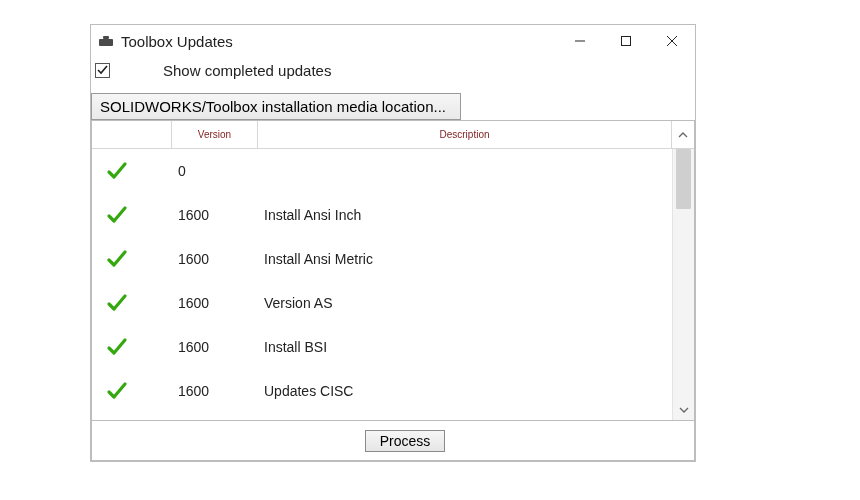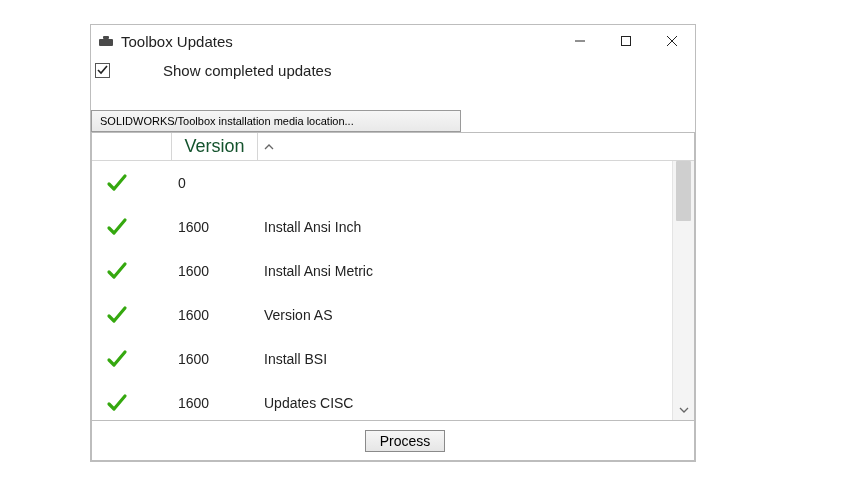--- a/index.html
+++ b/index.html
@@ -57,27 +57,27 @@
     border: 1px solid #555;
     margin-right: 6px;
     display: flex; align-items: center; justify-content: center;
     background: #fff;
   }
   .chk-label {
     font-size: 15px;
     margin-left: 47px;
   }
   .media-btn {
-    margin-top: 27px;
+    margin-top: 10px;
     margin-left: 0;
     width: 370px;
     border: 1px solid #9a9a9a;
     background: linear-gradient(#f6f6f6,#e9e9e9);
     padding: 4px 8px;
-    font-size: 11px;
+    font-size: 15px;
     text-align: left;
     cursor: pointer;
   }
   .list-area {
     border: 1px solid #bdbdbd;
     margin-top: 0;
     flex: 1;
     display: flex;
     flex-direction: column;
     position: relative;
@@ -85,23 +85,23 @@
   .list-header {
     height: 28px;
     display: flex;
     align-items: stretch;
     border-bottom: 1px solid #d6d6d6;
   }
   .hcell {
     border-right: 1px solid #d6d6d6;
     display: flex; align-items: center;
     padding: 0 8px;
-    font-size: 18px;
-    background: #fff;
-    color: #14532d;
+    font-size: 10px;
+    background: #fff;
+    color: #7f1d1d;
   }
   .col-status { width: 80px; }
   .col-version { width: 86px; justify-content: center; }
   .col-desc { flex: 1; justify-content: center; }
   .hcell.last { width: 22px; border-right: none; padding: 0; justify-content: center; }
   .list-body {
     flex: 1;
     overflow: hidden;
     position: relative;
   }
@@ -197,20 +197,21 @@
     </span>
     <span class="chk-label">Show completed updates</span>
   </div>
 
   <button class="media-btn">SOLIDWORKS/Toolbox installation media location...</button>
 
   <div class="list-area">
     <div class="list-header">
       <div class="hcell col-status"></div>
       <div class="hcell col-version">Version</div>
+      <div class="hcell col-desc">Description</div>
       <div class="hcell last">
         <svg width="10" height="6" viewBox="0 0 10 6">
             <polyline points="1,5 5,1 9,5" fill="none" stroke="#666" stroke-width="1.3"></polyline>
           </svg>
       </div>
     </div>
     <div class="list-body">
       <div class="rows" id="rows-container">
           <div class="row">
             <div class="cell-status">

